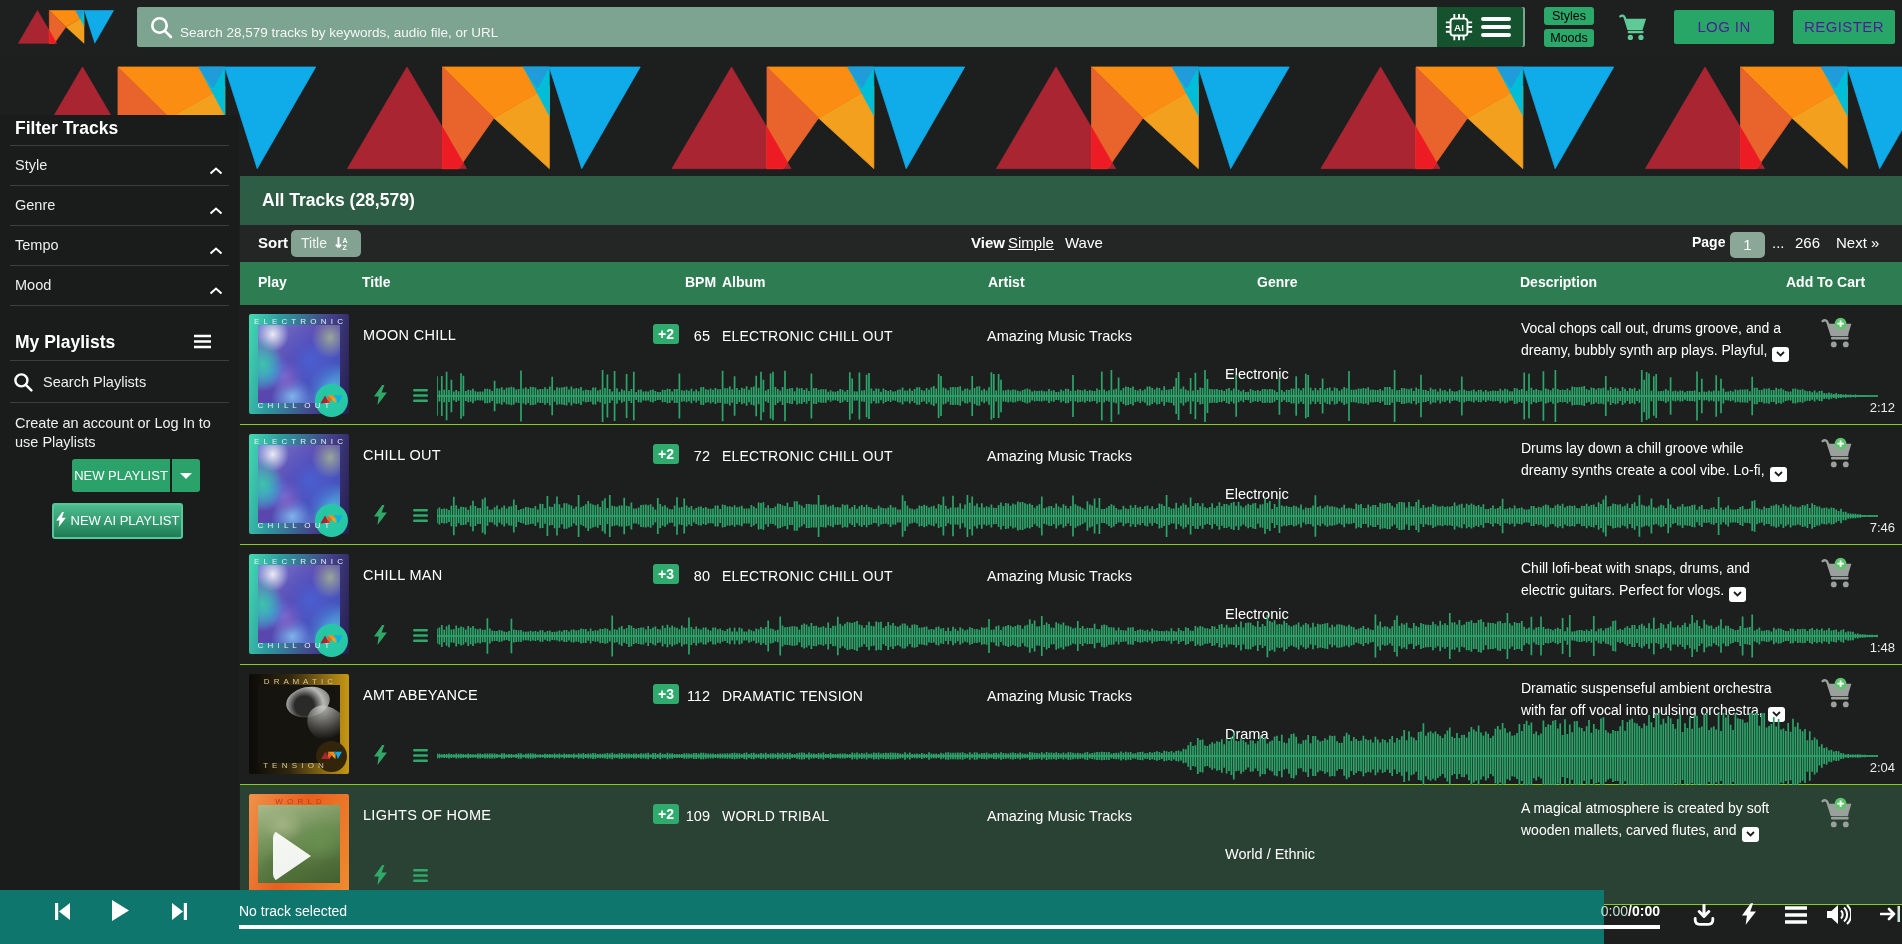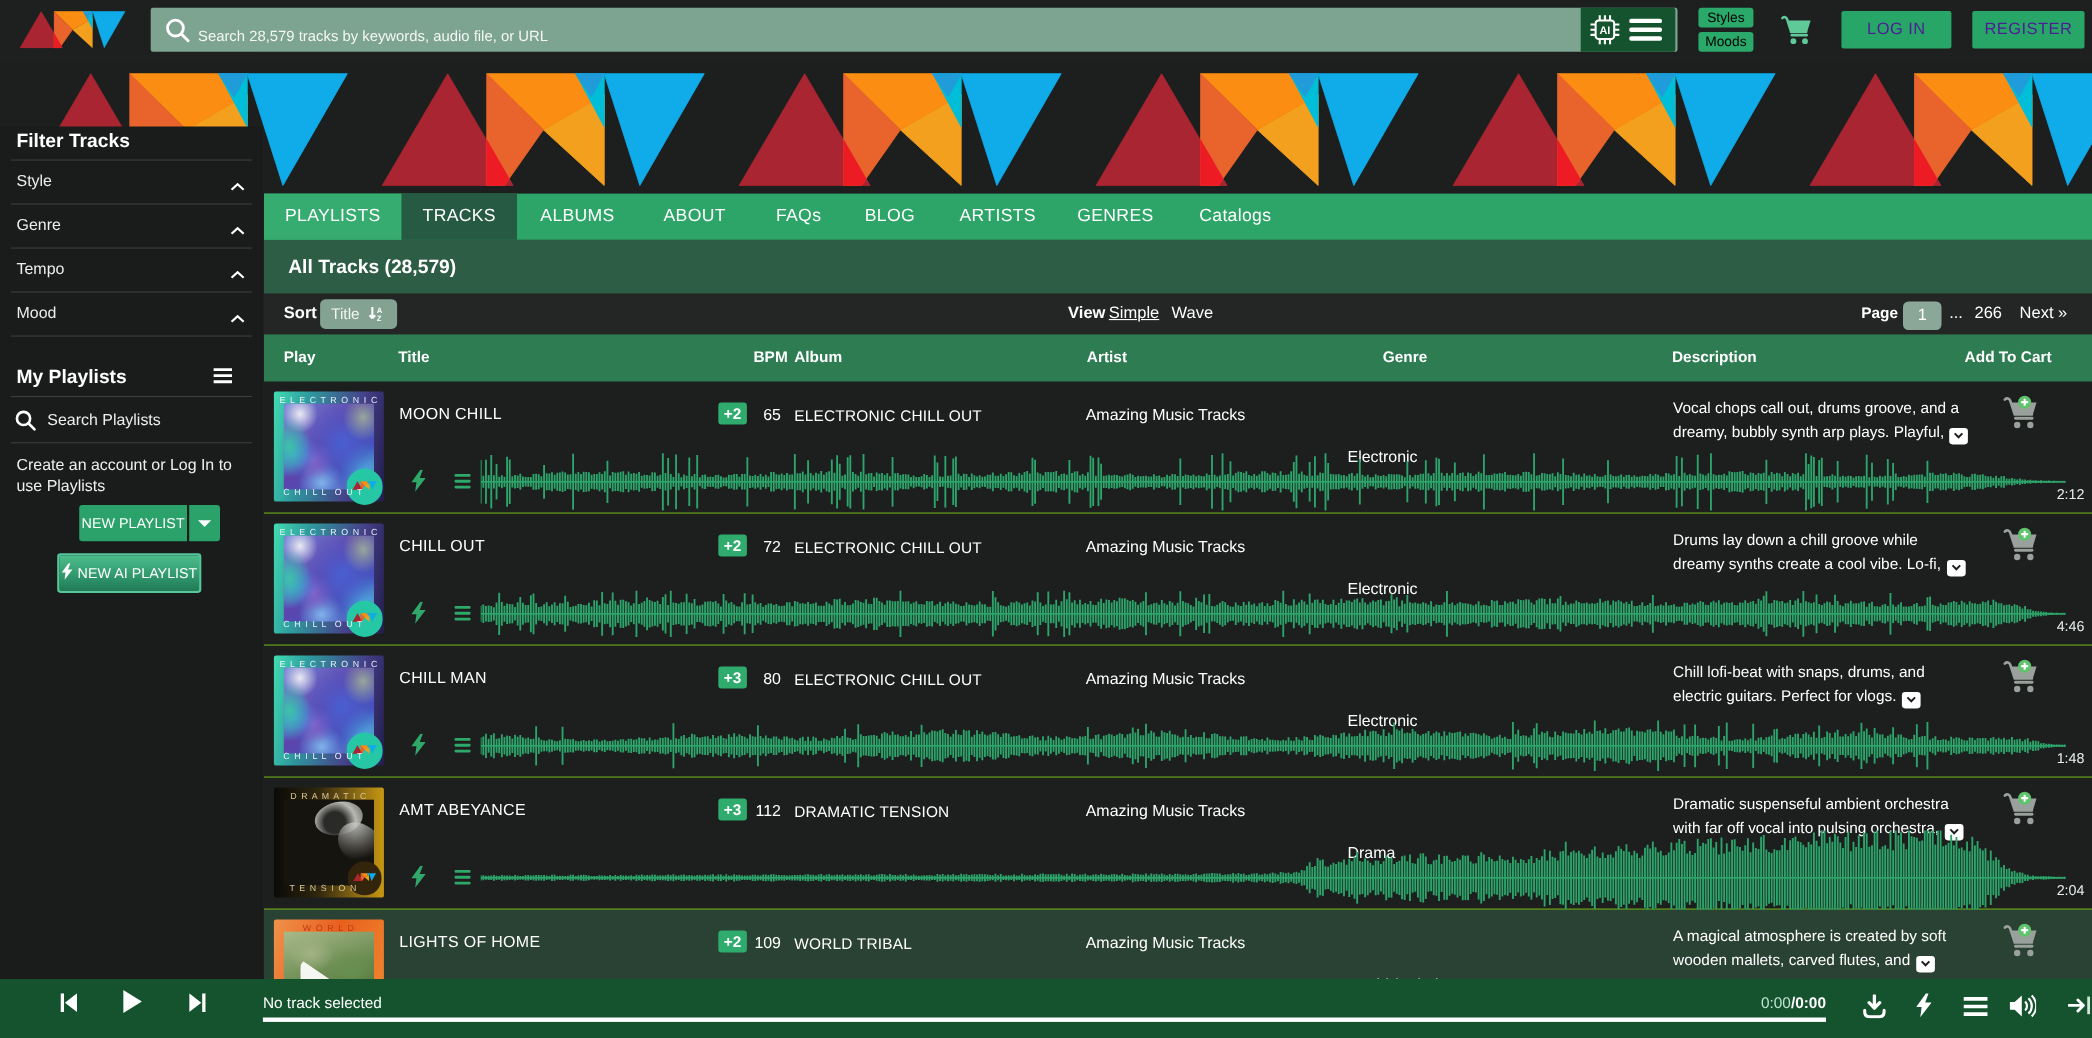--- a/index.html
+++ b/index.html
@@ -90,21 +90,21 @@
 .alb { position:absolute; left:482px; top:23px; font-size:14px; letter-spacing:0.2px; }
 .art-c { position:absolute; left:747px; top:23px; font-size:14.5px; }
 .gen { position:absolute; left:985px; top:23px; font-size:14.5px;margin-top:38px; }
 .desc { position:absolute; left:1281px; top:13px; font-size:14px; line-height:21.5px; }
 .chevbox { display:inline-block; width:17px; height:15px; background:#fff; border-radius:3px; margin-left:5px;
   text-align:center; vertical-align:-2px; line-height:11px; }
 .cart { position:absolute; left:1580px; top:12px; }
 .icns { position:absolute; left:134px; top:80px; display:flex; align-items:center; }
 .wave { position:absolute; left:197px; top:43px; }
 .dur { position:absolute; right:7px; bottom:9px; font-size:13px; color:#e8eeea; }
-#player { position:absolute; left:0; top:890px; width:1902px; height:54px; background:#14532d; z-index:40; }
+#player { position:absolute; left:0; top:890px; width:1604px; height:54px; background:#0f766e; z-index:40; }
 #player .nt { position:absolute; left:239px; top:13px; font-size:14px; }
 #pbar { position:absolute; left:239px; top:35px; width:1421px; height:4px; background:#fff; }
 #ptime { position:absolute; left:1660px; top:13px; font-size:14px; transform:translateX(-100%); }
 #ptime .t1 { color:#bfe3d2; } #ptime .t2 { font-weight:bold; }
 .picon { position:absolute; top:11px; }
 svg path { }
 </style></head>
 <body>
 <svg width="0" height="0" style="position:absolute">
     <defs>
@@ -207,31 +207,20 @@
   <div class="fitem" style="left:43px;top:259px">Search Playlists</div>
   <div class="line" style="top:287px"></div>
   <div class="fitem" style="top:299px;line-height:18.5px;color:#efefef">Create an account or Log In to<br>use Playlists</div>
   <div class="npw"><span class="npb">NEW PLAYLIST</span><span class="npa"></span></div>
   <div class="aibtn"><svg width="10" height="15" style="vertical-align:-2px;margin-right:5px" viewBox="0 0 13 20">
         <path d="M8.2 0 0 11.4h4.6L3.4 20 13 7.6H7.6L10.4 0z" fill="#ffffff"></path>
       </svg>NEW AI PLAYLIST</div>
 </div>
 
 <div id="main">
-  <div id="nav">
-    <div class="tab" style="left:0;width:125px;background:#36ac70">PLAYLISTS</div>
-    <div class="tab" style="left:125px;width:105px;background:#265a43">TRACKS</div>
-    <div class="tab" style="left:230px;width:110px">ALBUMS</div>
-    <div class="tab" style="left:340px;width:103px">ABOUT</div>
-    <div class="tab" style="left:443px;width:86px">FAQs</div>
-    <div class="tab" style="left:525px;width:88px">BLOG</div>
-    <div class="tab" style="left:613px;width:108px">ARTISTS</div>
-    <div class="tab" style="left:721px;width:106px">GENRES</div>
-    <div class="tab" style="left:827px;width:112px">Catalogs</div>
-  </div>
   <div id="heading">All Tracks (28,579)</div>
   <div id="sortbar">
     <div class="lbl" style="left:18px">Sort</div>
     <div id="tbtn">Title&nbsp;&nbsp;<svg width="14" height="14" viewBox="0 0 14 14" style="vertical-align:-2px">
       <g stroke="#fff" stroke-width="1.9" fill="none">
             <path d="M3.5 1v10.4M3.5 11.4 0.9 8.6M3.5 11.4 6.1 8.6"></path>
           </g>
       <g fill="#fff" font-size="7" font-weight="bold" font-family="Liberation Sans">
             <text x="7.5" y="6.5">A</text>
             <text x="7.5" y="14">Z</text>
@@ -343,21 +332,21 @@
           <svg width="15" height="15" viewBox="0 0 15 15">
             <g stroke="#2fa86a" stroke-width="2.6" stroke-linecap="round">
               <path d="M1.3 2.2h12.4M1.3 7.5h12.4M1.3 12.8h12.4"></path>
             </g>
           </svg>
         </div>
 <svg class="wave" width="1441" height="96" viewBox="0 0 1441 96">
           <path d="M0.0 40.7V55.3M2.4 39.6V56.4M4.8 41.0V55.0M7.2 40.5V55.5M9.6 40.8V55.2M12.0 42.0V54.0M14.4 37.8V58.2M16.8 28.8V67.2M19.2 37.2V58.8M21.6 40.7V55.3M24.0 38.7V57.3M26.4 39.1V56.9M28.8 39.3V56.7M31.2 41.8V54.2M33.6 37.4V58.6M36.0 32.8V63.2M38.4 38.0V58.0M40.8 39.9V56.1M43.2 40.0V56.0M45.6 31.2V64.8M48.0 29.5V66.5M50.4 38.2V57.8M52.8 41.8V54.2M55.2 41.4V54.6M57.6 39.3V56.7M60.0 37.4V58.6M62.4 41.2V54.8M64.8 39.6V56.4M67.2 37.6V58.4M69.6 40.6V55.4M72.0 38.4V57.6M74.4 38.3V57.7M76.8 31.6V64.4M79.2 37.1V58.9M81.6 41.9V54.1M84.0 41.1V54.9M86.4 40.6V55.4M88.8 39.1V56.9M91.2 39.2V56.8M93.6 39.9V56.1M96.0 40.3V55.7M98.4 38.0V58.0M100.8 41.4V54.6M103.2 35.7V60.3M105.6 36.0V60.0M108.0 40.2V55.8M110.4 28.1V67.9M112.8 38.5V57.5M115.2 39.0V57.0M117.6 35.8V60.2M120.0 28.6V67.4M122.4 36.2V59.8M124.8 39.7V56.3M127.2 35.3V60.7M129.6 35.2V60.8M132.0 36.5V59.5M134.4 37.4V58.6M136.8 40.5V55.5M139.2 38.4V57.6M141.6 27.0V69.0M144.0 39.2V56.8M146.4 38.0V58.0M148.8 36.3V59.7M151.2 33.1V62.9M153.6 35.5V60.5M156.0 36.5V59.5M158.4 37.2V58.8M160.8 36.2V59.8M163.2 39.0V57.0M165.6 32.8V63.2M168.0 30.2V65.8M170.4 40.0V56.0M172.8 27.0V69.0M175.2 37.8V58.2M177.6 38.2V57.8M180.0 38.8V57.2M182.4 37.4V58.6M184.8 37.4V58.6M187.2 29.7V66.3M189.6 37.7V58.3M192.0 38.3V57.7M194.4 34.6V61.4M196.8 40.5V55.5M199.2 40.5V55.5M201.6 39.5V56.5M204.0 37.1V58.9M206.4 36.8V59.2M208.8 36.5V59.5M211.2 37.3V58.7M213.6 36.3V59.7M216.0 38.7V57.3M218.4 41.4V54.6M220.8 29.9V66.1M223.2 35.9V60.1M225.6 38.3V57.7M228.0 37.3V58.7M230.4 39.5V56.5M232.8 41.2V54.8M235.2 41.3V54.7M237.6 37.4V58.6M240.0 29.3V66.7M242.4 39.5V56.5M244.8 39.0V57.0M247.2 30.5V65.5M249.6 37.5V58.5M252.0 39.4V56.6M254.4 38.1V57.9M256.8 41.6V54.4M259.2 40.1V55.9M261.6 38.7V57.3M264.0 38.6V57.4M266.4 39.9V56.1M268.8 39.0V57.0M271.2 40.6V55.4M273.6 40.8V55.2M276.0 40.4V55.6M278.4 37.6V58.4M280.8 37.6V58.4M283.2 41.1V54.9M285.6 36.4V59.6M288.0 37.0V59.0M290.4 38.6V57.4M292.8 38.3V57.7M295.2 38.9V57.1M297.6 37.2V58.8M300.0 39.2V56.8M302.4 38.7V57.3M304.8 37.7V58.3M307.2 40.6V55.4M309.6 40.6V55.4M312.0 40.6V55.4M314.4 37.0V59.0M316.8 38.6V57.4M319.2 40.3V55.7M321.6 34.6V61.4M324.0 35.1V60.9M326.4 34.3V61.7M328.8 39.7V56.3M331.2 37.3V58.7M333.6 40.3V55.7M336.0 40.0V56.0M338.4 38.6V57.4M340.8 35.4V60.6M343.2 35.9V60.1M345.6 37.2V58.8M348.0 38.0V58.0M350.4 34.8V61.2M352.8 38.9V57.1M355.2 39.1V56.9M357.6 33.3V62.7M360.0 33.3V62.7M362.4 36.4V59.6M364.8 37.8V58.2M367.2 39.8V56.2M369.6 35.9V60.1M372.0 35.9V60.1M374.4 36.6V59.4M376.8 36.5V59.5M379.2 36.4V59.6M381.6 27.0V69.0M384.0 36.9V59.1M386.4 36.8V59.2M388.8 36.6V59.4M391.2 38.8V57.2M393.6 37.7V58.3M396.0 36.7V59.3M398.4 39.3V56.7M400.8 39.0V57.0M403.2 39.6V56.4M405.6 36.3V59.7M408.0 36.9V59.1M410.4 36.4V59.6M412.8 40.5V55.5M415.2 39.1V56.9M417.6 37.0V59.0M420.0 40.8V55.2M422.4 38.3V57.7M424.8 37.0V59.0M427.2 38.9V57.1M429.6 36.8V59.2M432.0 38.9V57.1M434.4 39.5V56.5M436.8 41.0V55.0M439.2 40.7V55.3M441.6 37.4V58.6M444.0 39.5V56.5M446.4 39.9V56.1M448.8 40.4V55.6M451.2 39.5V56.5M453.6 36.9V59.1M456.0 39.4V56.6M458.4 39.3V56.7M460.8 41.6V54.4M463.2 41.5V54.5M465.6 27.3V68.7M468.0 32.9V63.1M470.4 37.6V58.4M472.8 40.3V55.7M475.2 40.7V55.3M477.6 41.6V54.4M480.0 40.4V55.6M482.4 37.6V58.4M484.8 37.9V58.1M487.2 36.7V59.3M489.6 37.7V58.3M492.0 39.5V56.5M494.4 38.4V57.6M496.8 37.8V58.2M499.2 40.5V55.5M501.6 36.0V60.0M504.0 36.9V59.1M506.4 28.4V67.6M508.8 37.8V58.2M511.2 40.8V55.2M513.6 39.6V56.4M516.0 27.7V68.3M518.4 39.5V56.5M520.8 39.3V56.7M523.2 35.2V60.8M525.6 40.7V55.3M528.0 36.5V59.5M530.4 27.0V69.0M532.8 34.8V61.2M535.2 28.4V67.6M537.6 37.7V58.3M540.0 35.6V60.4M542.4 39.3V56.7M544.8 35.3V60.7M547.2 39.6V56.4M549.6 38.2V57.8M552.0 39.3V56.7M554.4 36.4V59.6M556.8 39.8V56.2M559.2 39.9V56.1M561.6 37.0V59.0M564.0 34.4V61.6M566.4 38.1V57.9M568.8 34.9V61.1M571.2 35.5V60.5M573.6 37.7V58.3M576.0 35.5V60.5M578.4 36.6V59.4M580.8 33.5V62.5M583.2 34.2V61.8M585.6 33.9V62.1M588.0 35.2V60.8M590.4 36.3V59.7M592.8 35.5V60.5M595.2 37.1V58.9M597.6 39.7V56.3M600.0 37.7V58.3M602.4 36.3V59.7M604.8 28.4V67.6M607.2 40.3V55.7M609.6 39.3V56.7M612.0 38.3V57.7M614.4 38.0V58.0M616.8 39.8V56.2M619.2 35.5V60.5M621.6 38.4V57.6M624.0 39.7V56.3M626.4 36.3V59.7M628.8 37.8V58.2M631.2 40.4V55.6M633.6 37.9V58.1M636.0 27.5V68.5M638.4 36.3V59.7M640.8 37.8V58.2M643.2 38.5V57.5M645.6 40.0V56.0M648.0 41.4V54.6M650.4 33.3V62.7M652.8 36.4V59.6M655.2 37.4V58.6M657.6 30.5V65.5M660.0 39.8V56.2M662.4 30.0V66.0M664.8 40.9V55.1M667.2 41.1V54.9M669.6 39.7V56.3M672.0 38.0V58.0M674.4 36.3V59.7M676.8 37.5V58.5M679.2 40.0V56.0M681.6 41.4V54.6M684.0 41.6V54.4M686.4 37.8V58.2M688.8 40.2V55.8M691.2 40.9V55.1M693.6 37.3V58.7M696.0 39.7V56.3M698.4 36.9V59.1M700.8 39.8V56.2M703.2 38.7V57.3M705.6 41.1V54.9M708.0 38.3V57.7M710.4 37.6V58.4M712.8 40.8V55.2M715.2 38.3V57.7M717.6 40.9V55.1M720.0 40.1V55.9M722.4 35.4V60.6M724.8 36.3V59.7M727.2 38.0V58.0M729.6 27.0V69.0M732.0 39.0V57.0M734.4 40.5V55.5M736.8 40.4V55.6M739.2 34.8V61.2M741.6 39.8V56.2M744.0 37.7V58.3M746.4 35.3V60.7M748.8 36.8V59.2M751.2 39.5V56.5M753.6 29.5V66.5M756.0 37.9V58.1M758.4 35.3V60.7M760.8 35.1V60.9M763.2 38.2V57.8M765.6 35.2V60.8M768.0 39.2V56.8M770.4 40.0V56.0M772.8 39.1V56.9M775.2 35.3V60.7M777.6 40.0V56.0M780.0 38.0V58.0M782.4 34.3V61.7M784.8 38.2V57.8M787.2 36.0V60.0M789.6 36.0V60.0M792.0 37.3V58.7M794.4 34.9V61.1M796.8 34.0V62.0M799.2 37.7V58.3M801.6 33.9V62.1M804.0 37.7V58.3M806.4 39.5V56.5M808.8 37.6V58.4M811.2 35.8V60.2M813.6 37.1V58.9M816.0 35.5V60.5M818.4 35.0V61.0M820.8 40.3V55.7M823.2 36.5V59.5M825.6 36.3V59.7M828.0 30.3V65.7M830.4 35.0V61.0M832.8 33.0V63.0M835.2 41.1V54.9M837.6 36.0V60.0M840.0 38.9V57.1M842.4 30.9V65.1M844.8 37.5V58.5M847.2 38.5V57.5M849.6 37.8V58.2M852.0 38.7V57.3M854.4 38.9V57.1M856.8 37.5V58.5M859.2 38.3V57.7M861.6 39.7V56.3M864.0 36.6V59.4M866.4 41.4V54.6M868.8 39.5V56.5M871.2 40.1V55.9M873.6 39.7V56.3M876.0 37.6V58.4M878.4 27.2V68.8M880.8 39.1V56.9M883.2 37.7V58.3M885.6 40.2V55.8M888.0 38.6V57.4M890.4 37.3V58.7M892.8 38.5V57.5M895.2 38.3V57.7M897.6 38.8V57.2M900.0 39.4V56.6M902.4 40.4V55.6M904.8 39.3V56.7M907.2 36.7V59.3M909.6 40.5V55.5M912.0 39.8V56.2M914.4 40.2V55.8M916.8 40.9V55.1M919.2 35.5V60.5M921.6 36.7V59.3M924.0 36.0V60.0M926.4 39.9V56.1M928.8 40.1V55.9M931.2 36.5V59.5M933.6 38.5V57.5M936.0 37.0V59.0M938.4 37.1V58.9M940.8 38.9V57.1M943.2 34.8V61.2M945.6 35.4V60.6M948.0 35.7V60.3M950.4 34.8V61.2M952.8 34.9V61.1M955.2 37.8V58.2M957.6 39.6V56.4M960.0 35.7V60.3M962.4 34.0V62.0M964.8 33.9V62.1M967.2 34.5V61.5M969.6 39.4V56.6M972.0 34.1V61.9M974.4 38.3V57.7M976.8 38.4V57.6M979.2 34.0V62.0M981.6 31.8V64.2M984.0 40.0V56.0M986.4 37.0V59.0M988.8 39.8V56.2M991.2 38.7V57.3M993.6 38.7V57.3M996.0 36.0V60.0M998.4 37.3V58.7M1000.8 38.5V57.5M1003.2 38.5V57.5M1005.6 37.7V58.3M1008.0 38.9V57.1M1010.4 38.3V57.7M1012.8 38.8V57.2M1015.2 37.9V58.1M1017.6 34.4V61.6M1020.0 37.7V58.3M1022.4 36.4V59.6M1024.8 35.8V60.2M1027.2 39.7V56.3M1029.6 35.8V60.2M1032.0 37.1V58.9M1034.4 35.6V60.4M1036.8 36.8V59.2M1039.2 38.3V57.7M1041.6 37.1V58.9M1044.0 39.1V56.9M1046.4 36.2V59.8M1048.8 40.9V55.1M1051.2 41.0V55.0M1053.6 40.1V55.9M1056.0 37.5V58.5M1058.4 40.8V55.2M1060.8 40.0V56.0M1063.2 38.2V57.8M1065.6 30.8V65.2M1068.0 40.9V55.1M1070.4 40.6V55.4M1072.8 39.6V56.4M1075.2 40.4V55.6M1077.6 37.4V58.6M1080.0 40.4V55.6M1082.4 40.1V55.9M1084.8 39.4V56.6M1087.2 41.3V54.7M1089.6 41.6V54.4M1092.0 41.2V54.8M1094.4 38.0V58.0M1096.8 38.0V58.0M1099.2 40.1V55.9M1101.6 38.7V57.3M1104.0 39.5V56.5M1106.4 37.8V58.2M1108.8 36.4V59.6M1111.2 37.2V58.8M1113.6 39.8V56.2M1116.0 40.1V55.9M1118.4 37.6V58.4M1120.8 36.2V59.8M1123.2 37.8V58.2M1125.6 35.7V60.3M1128.0 39.5V56.5M1130.4 38.0V58.0M1132.8 37.4V58.6M1135.2 38.1V57.9M1137.6 37.6V58.4M1140.0 39.9V56.1M1142.4 40.3V55.7M1144.8 37.7V58.3M1147.2 38.0V58.0M1149.6 35.7V60.3M1152.0 38.2V57.8M1154.4 37.0V59.0M1156.8 36.4V59.6M1159.2 38.9V57.1M1161.6 34.3V61.7M1164.0 36.0V60.0M1166.4 31.6V64.4M1168.8 27.6V68.4M1171.2 38.6V57.4M1173.6 38.1V57.9M1176.0 35.4V60.6M1178.4 35.9V60.1M1180.8 36.8V59.2M1183.2 36.3V59.7M1185.6 38.5V57.5M1188.0 37.7V58.3M1190.4 35.5V60.5M1192.8 40.1V55.9M1195.2 35.9V60.1M1197.6 34.2V61.8M1200.0 38.1V57.9M1202.4 27.2V68.8M1204.8 36.7V59.3M1207.2 37.6V58.4M1209.6 38.4V57.6M1212.0 37.4V58.6M1214.4 30.4V65.6M1216.8 39.2V56.8M1219.2 39.9V56.1M1221.6 38.4V57.6M1224.0 36.8V59.2M1226.4 37.4V58.6M1228.8 40.0V56.0M1231.2 30.7V65.3M1233.6 36.4V59.6M1236.0 40.0V56.0M1238.4 41.1V54.9M1240.8 38.4V57.6M1243.2 38.5V57.5M1245.6 36.1V59.9M1248.0 38.7V57.3M1250.4 38.3V57.7M1252.8 38.3V57.7M1255.2 37.1V58.9M1257.6 36.8V59.2M1260.0 41.7V54.3M1262.4 38.4V57.6M1264.8 37.0V59.0M1267.2 41.2V54.8M1269.6 41.1V54.9M1272.0 41.6V54.4M1274.4 39.7V56.3M1276.8 39.2V56.8M1279.2 40.9V55.1M1281.6 29.0V67.0M1284.0 39.6V56.4M1286.4 41.7V54.3M1288.8 39.6V56.4M1291.2 37.5V58.5M1293.6 41.3V54.7M1296.0 41.4V54.6M1298.4 41.4V54.6M1300.8 40.9V55.1M1303.2 39.0V57.0M1305.6 38.1V57.9M1308.0 41.2V54.8M1310.4 41.1V54.9M1312.8 40.5V55.5M1315.2 32.9V63.1M1317.6 32.3V63.7M1320.0 39.8V56.2M1322.4 40.7V55.3M1324.8 41.4V54.6M1327.2 38.6V57.4M1329.6 40.0V56.0M1332.0 40.1V55.9M1334.4 37.7V58.3M1336.8 37.5V58.5M1339.2 36.3V59.7M1341.6 37.3V58.7M1344.0 39.8V56.2M1346.4 36.1V59.9M1348.8 37.8V58.2M1351.2 39.5V56.5M1353.6 36.5V59.5M1356.0 38.4V57.6M1358.4 38.4V57.6M1360.8 39.4V56.6M1363.2 38.8V57.2M1365.6 36.9V59.1M1368.0 37.4V58.6M1370.4 35.9V60.1M1372.8 39.9V56.1M1375.2 35.2V60.8M1377.6 37.1V58.9M1380.0 38.4V57.6M1382.4 38.4V57.6M1384.8 40.3V55.7M1387.2 39.7V56.3M1389.6 39.5V56.5M1392.0 40.8V55.2M1394.4 39.4V56.6M1396.8 40.1V55.9M1399.2 41.4V54.6M1401.6 43.1V52.9M1404.0 40.8V55.2M1406.4 43.8V52.2M1408.8 43.8V52.2M1411.2 45.3V50.7M1413.6 45.4V50.6M1416.0 45.7V50.3M1418.4 45.8V50.2M1420.8 46.2V49.8M1423.2 46.3V49.7M1425.6 47.0V49.0M1428.0 46.9V49.1M1430.4 47.2V48.8M1432.8 47.1V48.9M1435.2 47.3V48.7M1437.6 47.3V48.7M1440.0 47.3V48.7" stroke="#2da46a" stroke-width="1.7"></path>
           <rect x="0" y="47.2" width="1441" height="1.6" fill="#2da46a"></rect>
         </svg>
-        <div class="dur">4:46</div>
+        <div class="dur">7:46</div>
 </div>
 <div class="trow">
 <div class="art a1">
           <div class="atop">E L E C T R O N I C</div>
           <div class="ainner i1"></div>
           <div class="abot">C H I L L&nbsp;&nbsp;O U T</div>
           <svg class="abadge" width="33" height="33" viewBox="0 0 33 33">
             <circle cx="16.5" cy="16.5" r="16.5" fill="#26c7a5"></circle>
 <g transform="translate(5.5,11.5) scale(0.0755)">
               <use href="#lg"></use>

